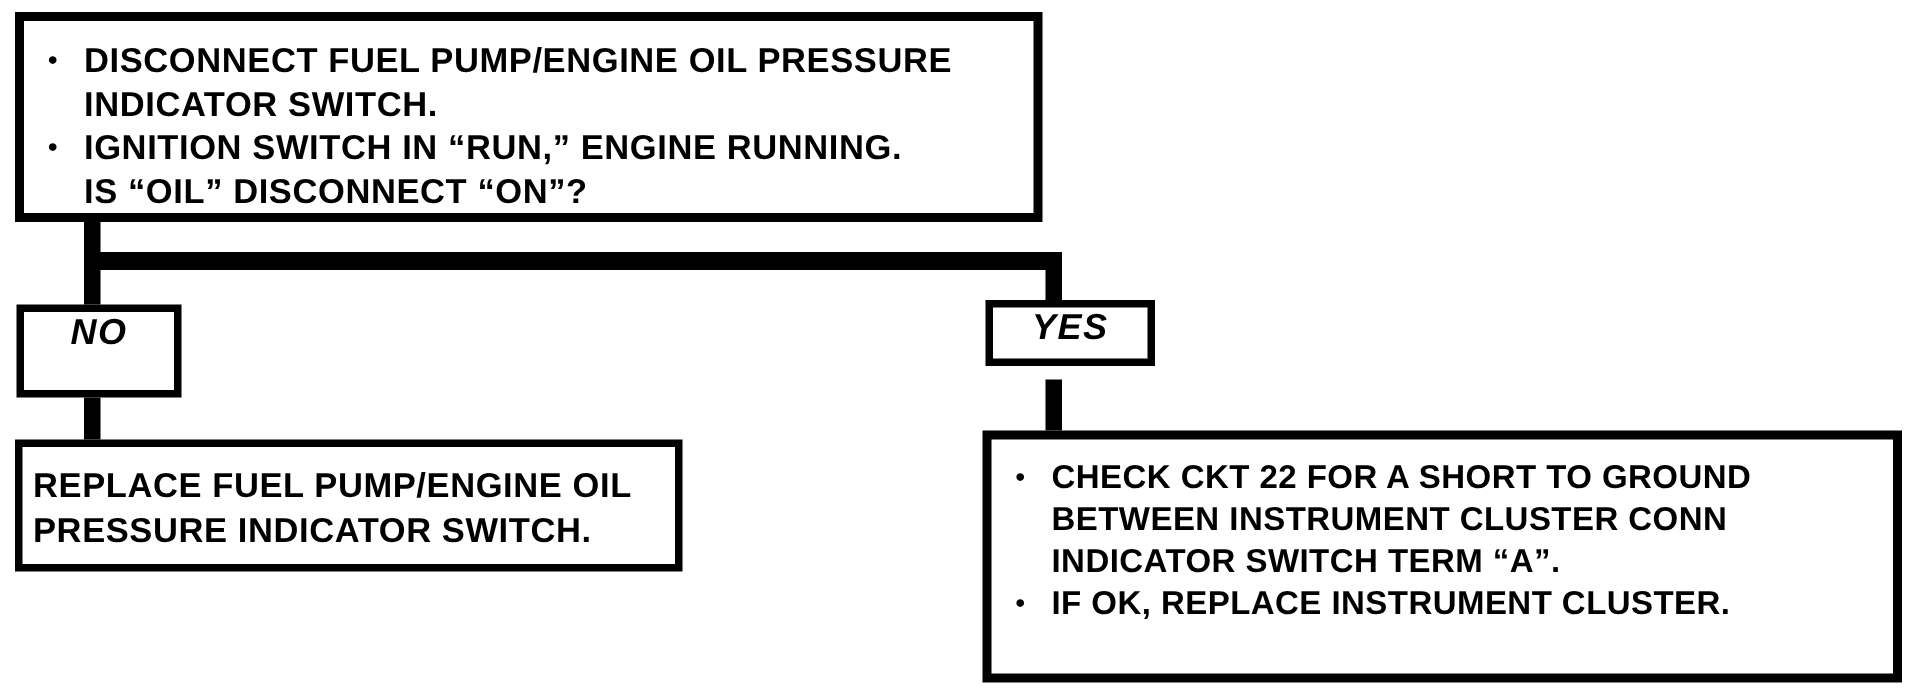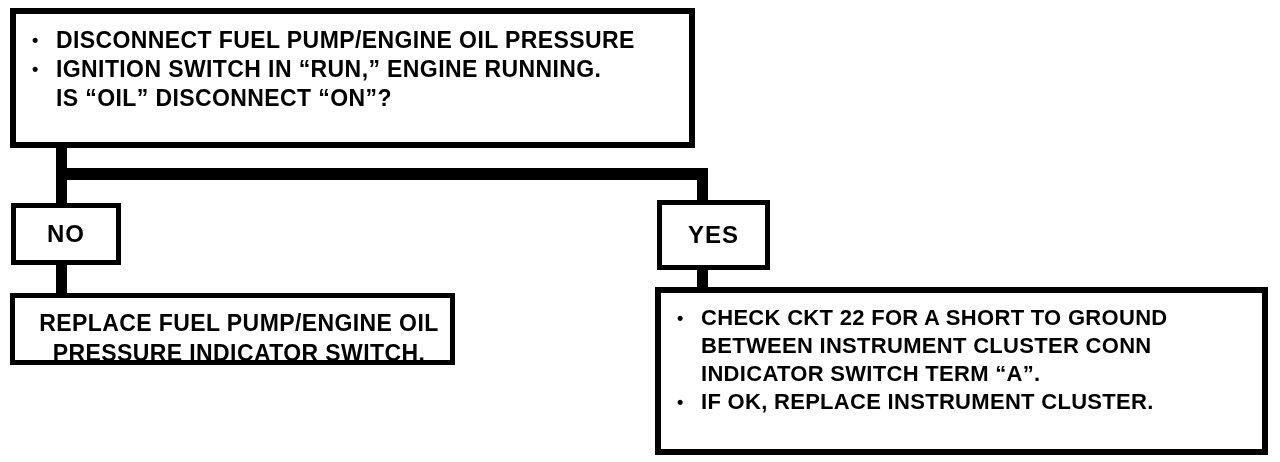--- a/index.html
+++ b/index.html
@@ -37,34 +37,34 @@
   .question-box .tline {
     font-size: 23px;
     line-height: 29px;
     letter-spacing: 0.4px;
     white-space: nowrap;
     display: flex;
   }
   
   .decision {
     display: flex;
-    align-items: center;
+    align-items: flex-start;
     justify-content: center;
     font-size: 24px;
     letter-spacing: 1px;
+    font-style: italic;
   }
   .no-box  { left: 11px;  top: 203px; width: 110px; height: 62px; }
-  .yes-box { left: 657px; top: 200px; width: 113px; height: 70px; }
+  .yes-box { left: 657px; top: 200px; width: 113px; height: 44px; }
   
   .no-result-box {
     left: 10px; top: 293px;
-    width: 445px; height: 72px;
+    width: 445px; height: 88px;
     border-width: 5px;
-    padding: 10px 4px 0 17px;
-    text-align: center;
+    padding: 10px 4px 0 7px;
   }
   .no-result-box .tline {
     font-size: 23px;
     line-height: 30px;
     letter-spacing: 0.4px;
     white-space: nowrap;
   }
   .yes-result-box {
     left: 655px; top: 287px;
     width: 613px; height: 168px;
@@ -96,20 +96,21 @@
 
 <div class="canvas">
 
   <div class="box question-box">
     <div class="tline">
       <span class="bullet">•</span>
       <span>DISCONNECT FUEL PUMP/ENGINE OIL PRESSURE</span>
     </div>
     <div class="tline">
       <span class="bullet"></span>
+      <span>INDICATOR SWITCH.</span>
     </div>
     <div class="tline">
       <span class="bullet">•</span>
       <span>IGNITION SWITCH IN “RUN,” ENGINE RUNNING.</span>
     </div>
     <div class="tline">
       <span class="bullet"></span>
       <span>IS “OIL” DISCONNECT “ON”?</span>
     </div>
   </div>

